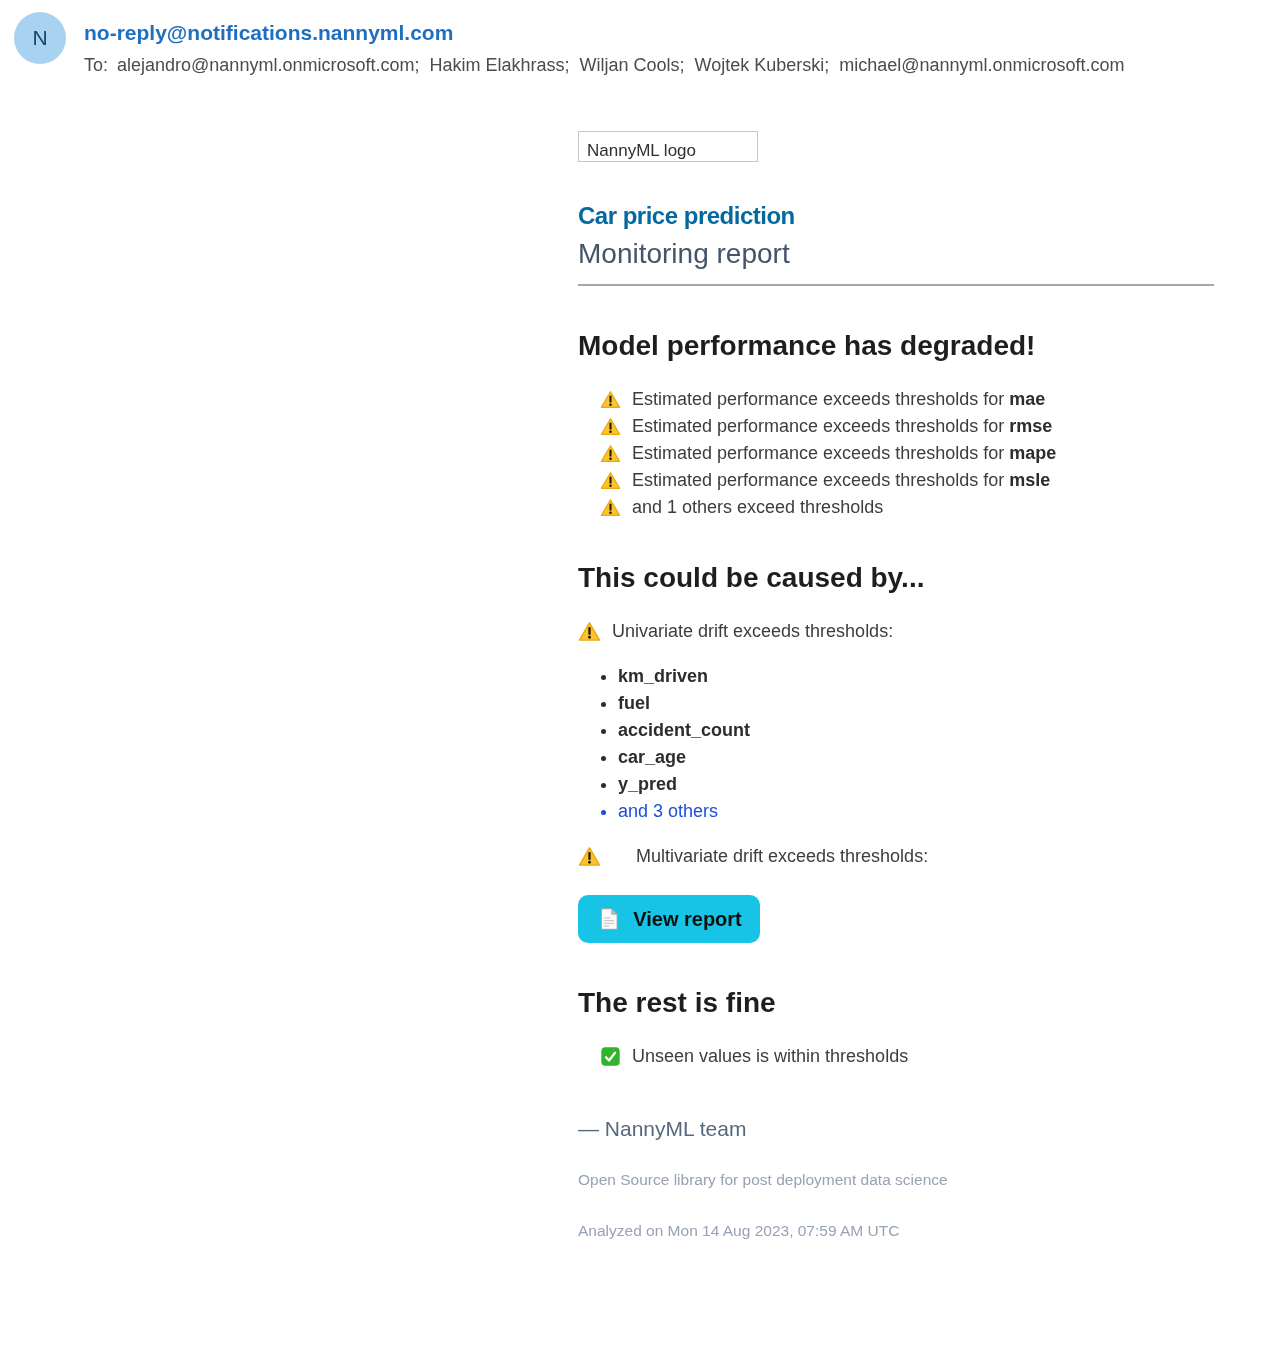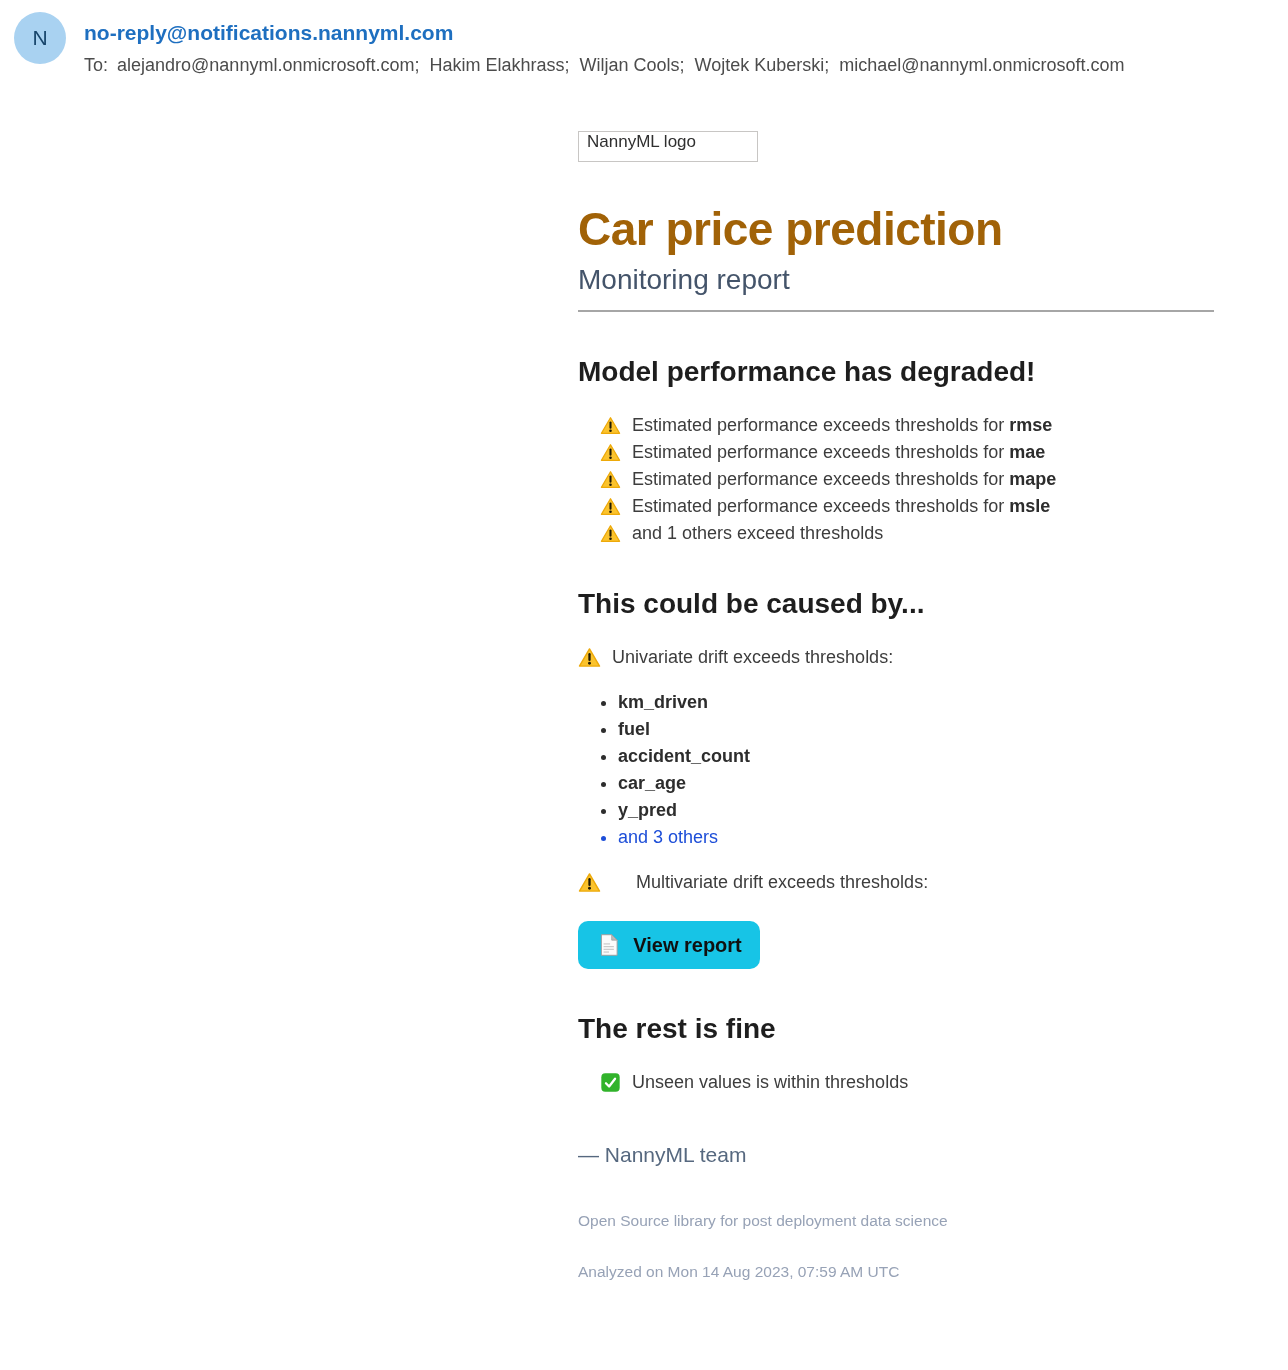--- a/index.html
+++ b/index.html
@@ -24,25 +24,25 @@
   .sender { font-size: 21px; font-weight: 700; color: #1e6fc0; cursor: pointer; }
   .to-line { margin-top: 10px; font-size: 18px; color: #4c4c4c; white-space: pre-wrap; }
   .to-label { margin-right: 9px; }
 
   
   .content { margin-left: 578px; width: 636px; }
 
   .logo-box {
     margin-top: 55px; width: 180px; height: 31px;
     border: 1px solid #c8c6c4;
-    display: flex; align-items: flex-start; padding-left: 8px;
+    display: flex; align-items: flex-end; padding-left: 8px;
     font-size: 17px; color: #2f2f2f;
   }
 
-  h1.title { margin-top: 40px; font-size: 46px; font-weight: 700; color: #a16207; letter-spacing: -0.5px; }
+  h1.title { margin-top: 40px; font-size: 24px; font-weight: 700; color: #0369a1; letter-spacing: -0.5px; }
   .subtitle { margin-top: 8px; font-size: 28px; color: #44546a; }
   hr.divider { margin-top: 14px; border: 0; border-top: 2px solid #a6a6a6; }
 
   h2.section { font-size: 28px; font-weight: 700; color: #1e1e1e; }
   h2.degraded { margin-top: 44px; }
   h2.causes   { margin-top: 44px; }
   h2.fine     { margin-top: 44px; }
 
   .row { display: flex; align-items: center; gap: 11px; font-size: 18px; color: #3d3d3d; line-height: 21px; }
   .row b { color: #2d2d2d; }
@@ -62,21 +62,21 @@
   .view-report-btn {
     margin-top: 28px;
     width: 182px; height: 48px; border-radius: 10px;
     background: #17c4e6;
     display: flex; align-items: center; justify-content: center; gap: 11px;
     font-size: 20px; font-weight: 700; color: #101010;
     cursor: pointer; border: none;
   }
 
   .signature { margin-top: 50px; font-size: 21px; color: #56687f; }
-  .tagline   { margin-top: 45px; font-size: 15.5px; color: #97a2b6; }
+  .tagline   { margin-top: 30px; font-size: 15.5px; color: #97a2b6; }
   .analyzed  { margin-top: 33px; font-size: 15.5px; color: #97a2b6; }
 </style>
 </head>
 <body>
 
 <div class="header">
   <div class="avatar">
     <span>N</span>
   </div>
   <div class="header-meta">
@@ -99,31 +99,31 @@
 
   <div class="warn-list">
     <div class="row">
       <span class="icon">
           <svg width="21" height="19" viewBox="0 0 24 22">
             <path d="M12 2 L22.5 20 H1.5 Z" fill="#fbc32d" stroke="#eda909" stroke-width="1.5" stroke-linejoin="round"></path>
             <path d="M12 7.5 v6" stroke="#211a02" stroke-width="2.4" stroke-linecap="round"></path>
             <circle cx="12" cy="17" r="1.5" fill="#211a02"></circle>
           </svg>
         </span>
+      <span><span>Estimated performance exceeds thresholds for </span><b>mae</b></span>
+    </div>
+    <div class="row">
+      <span class="icon">
+          <svg width="21" height="19" viewBox="0 0 24 22">
+            <path d="M12 2 L22.5 20 H1.5 Z" fill="#fbc32d" stroke="#eda909" stroke-width="1.5" stroke-linejoin="round"></path>
+            <path d="M12 7.5 v6" stroke="#211a02" stroke-width="2.4" stroke-linecap="round"></path>
+            <circle cx="12" cy="17" r="1.5" fill="#211a02"></circle>
+          </svg>
+        </span>
       <span><span>Estimated performance exceeds thresholds for </span><b>rmse</b></span>
-    </div>
-    <div class="row">
-      <span class="icon">
-          <svg width="21" height="19" viewBox="0 0 24 22">
-            <path d="M12 2 L22.5 20 H1.5 Z" fill="#fbc32d" stroke="#eda909" stroke-width="1.5" stroke-linejoin="round"></path>
-            <path d="M12 7.5 v6" stroke="#211a02" stroke-width="2.4" stroke-linecap="round"></path>
-            <circle cx="12" cy="17" r="1.5" fill="#211a02"></circle>
-          </svg>
-        </span>
-      <span><span>Estimated performance exceeds thresholds for </span><b>mae</b></span>
     </div>
     <div class="row">
       <span class="icon">
           <svg width="21" height="19" viewBox="0 0 24 22">
             <path d="M12 2 L22.5 20 H1.5 Z" fill="#fbc32d" stroke="#eda909" stroke-width="1.5" stroke-linejoin="round"></path>
             <path d="M12 7.5 v6" stroke="#211a02" stroke-width="2.4" stroke-linecap="round"></path>
             <circle cx="12" cy="17" r="1.5" fill="#211a02"></circle>
           </svg>
         </span>
       <span><span>Estimated performance exceeds thresholds for </span><b>mape</b></span>

